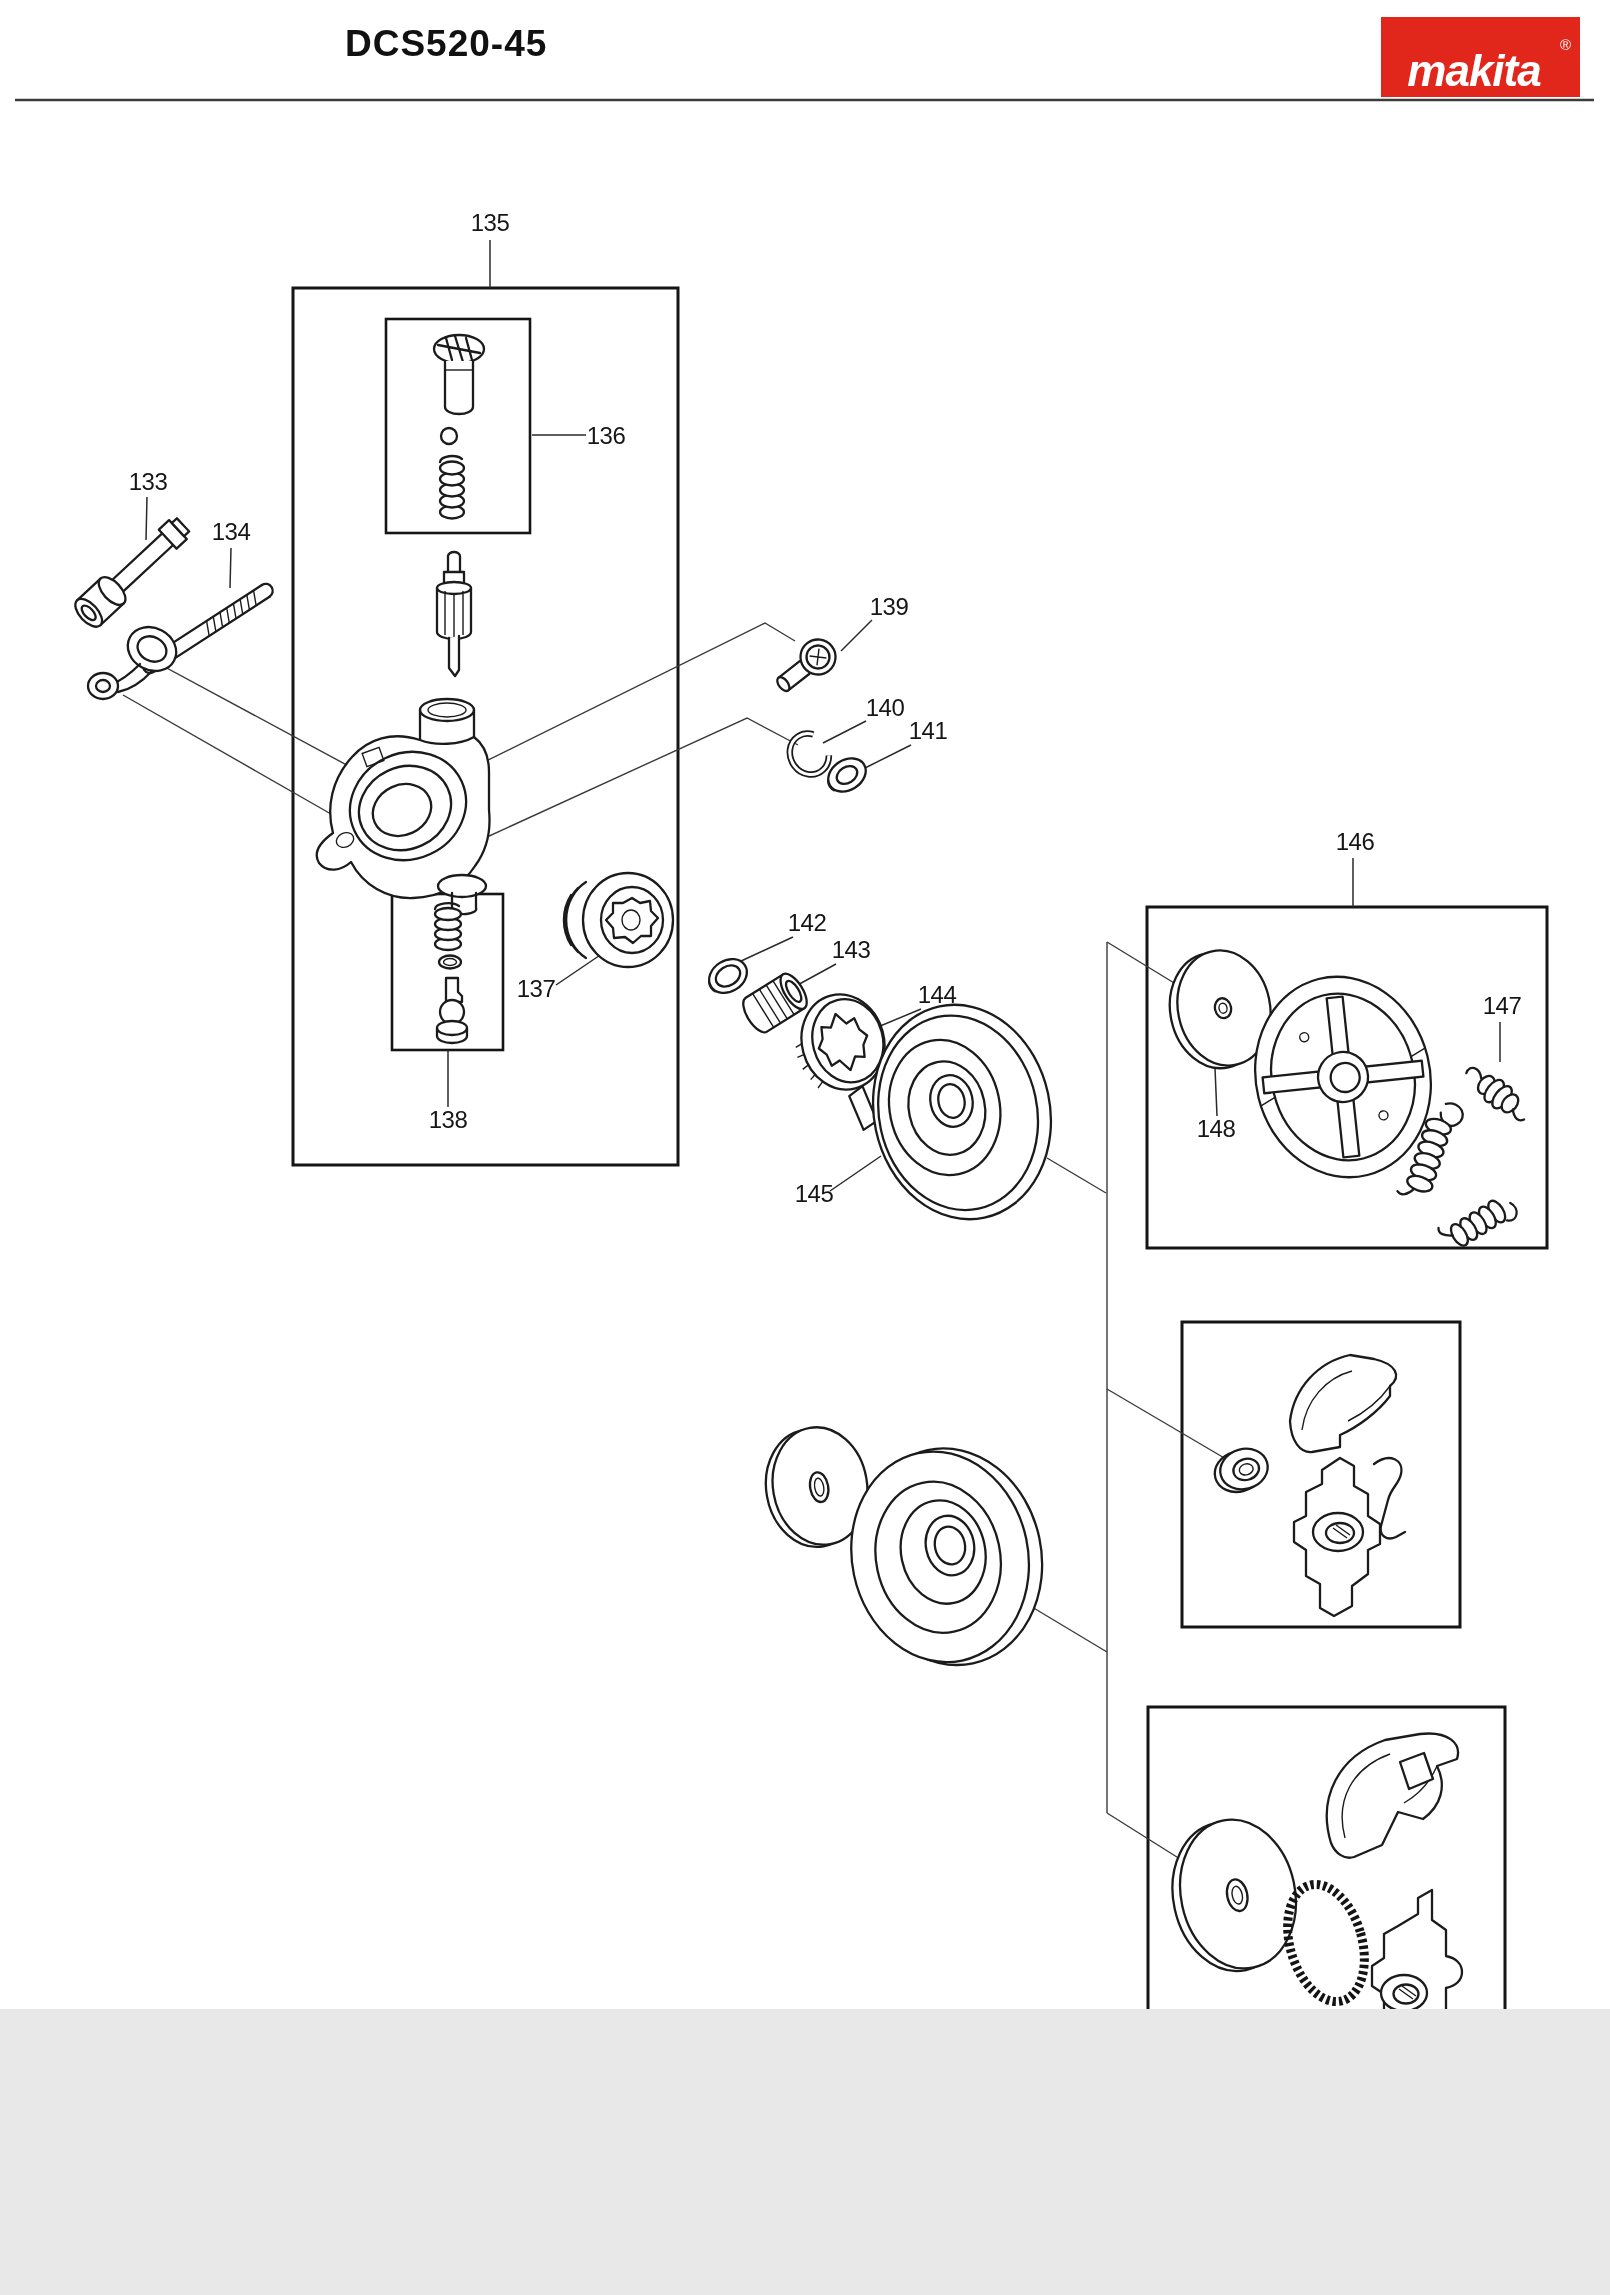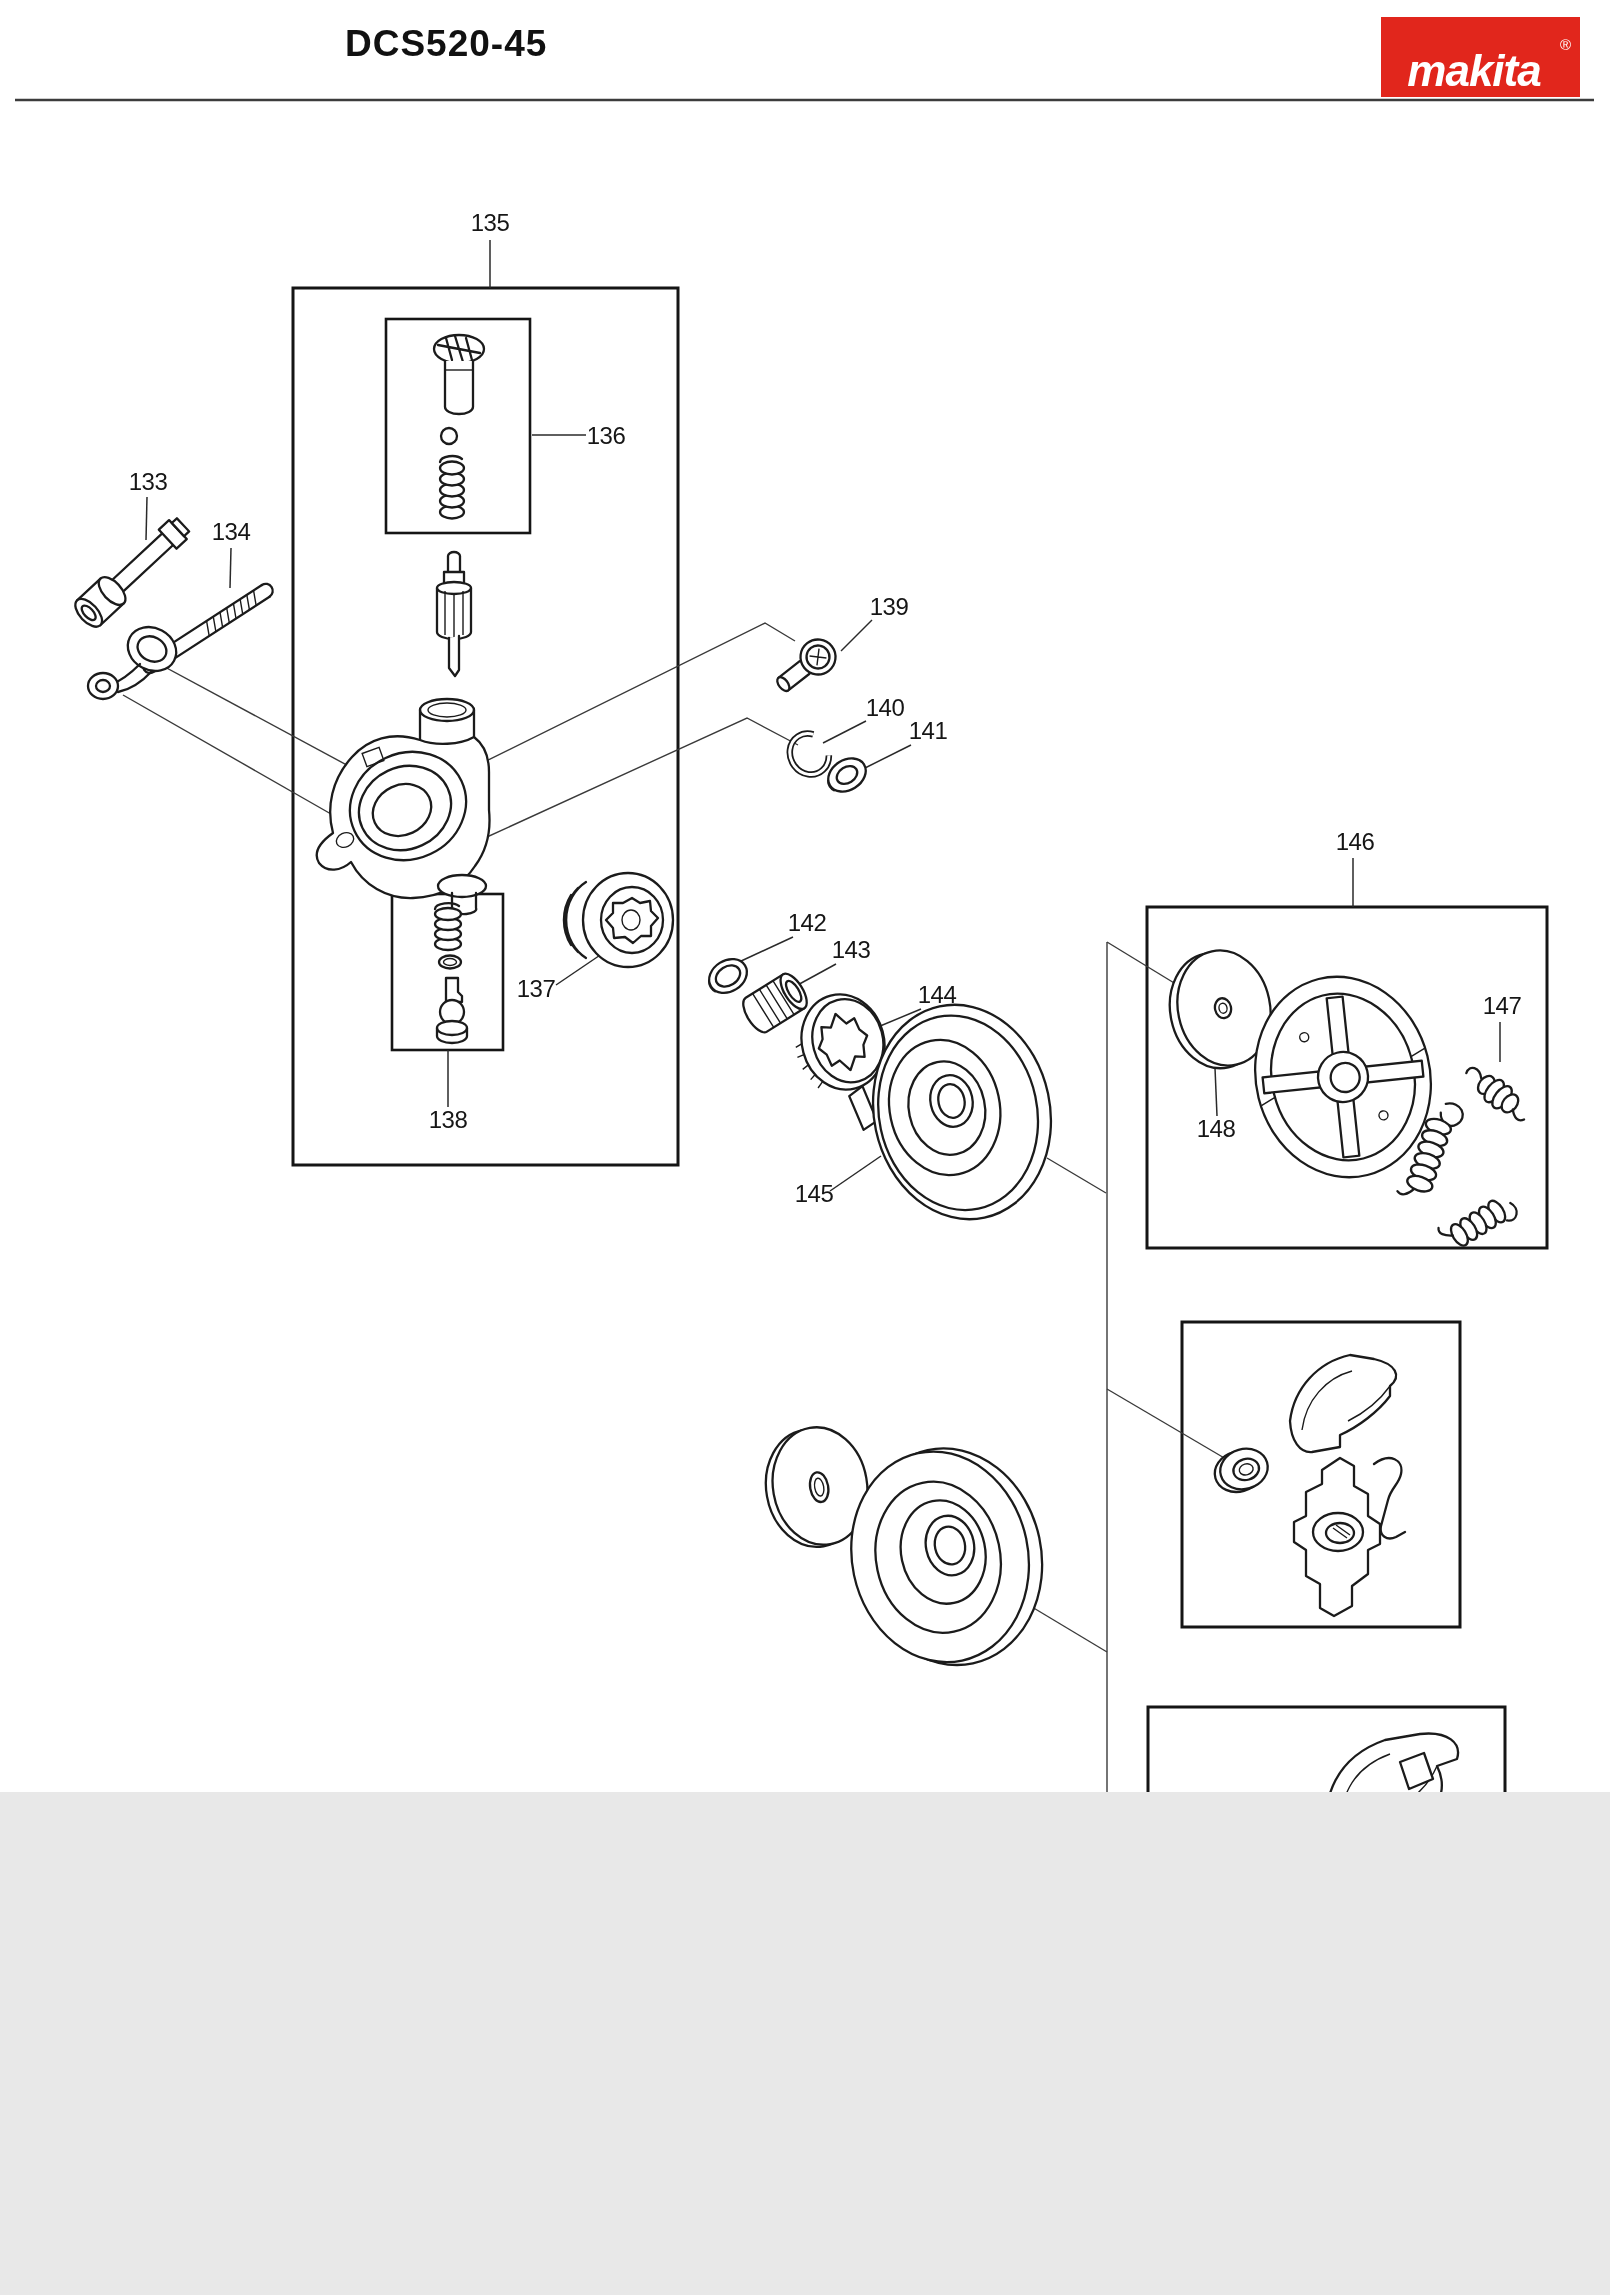--- a/index.html
+++ b/index.html
@@ -1,18 +1,18 @@
 <!DOCTYPE html>
 <html><head>
 <meta charset="utf-8">
 <style>
   html,body{margin:0;padding:0;background:#e8e8e8;}
   .page{
     position:relative;
-    width:1610px;height:1792px;
+    width:1610px;height:2009px;
     background:#ffffff;
     font-family:"Liberation Sans", sans-serif;
     margin:0 auto;
     overflow:hidden;
   }
   svg{position:absolute;left:0;top:0;}
   .title-text{font-family:"Liberation Sans",sans-serif;font-size:37px;font-weight:bold;fill:#111;letter-spacing:1px;}
   .logo-word{font-family:"Liberation Sans",sans-serif;font-size:44px;font-weight:bold;font-style:italic;letter-spacing:-1px;}
   .logo-reg{font-family:"Liberation Sans",sans-serif;font-size:15px;}
   .plabel{font-family:"Liberation Sans",sans-serif;font-size:24px;fill:#161616;text-anchor:middle;letter-spacing:-0.5px;}

